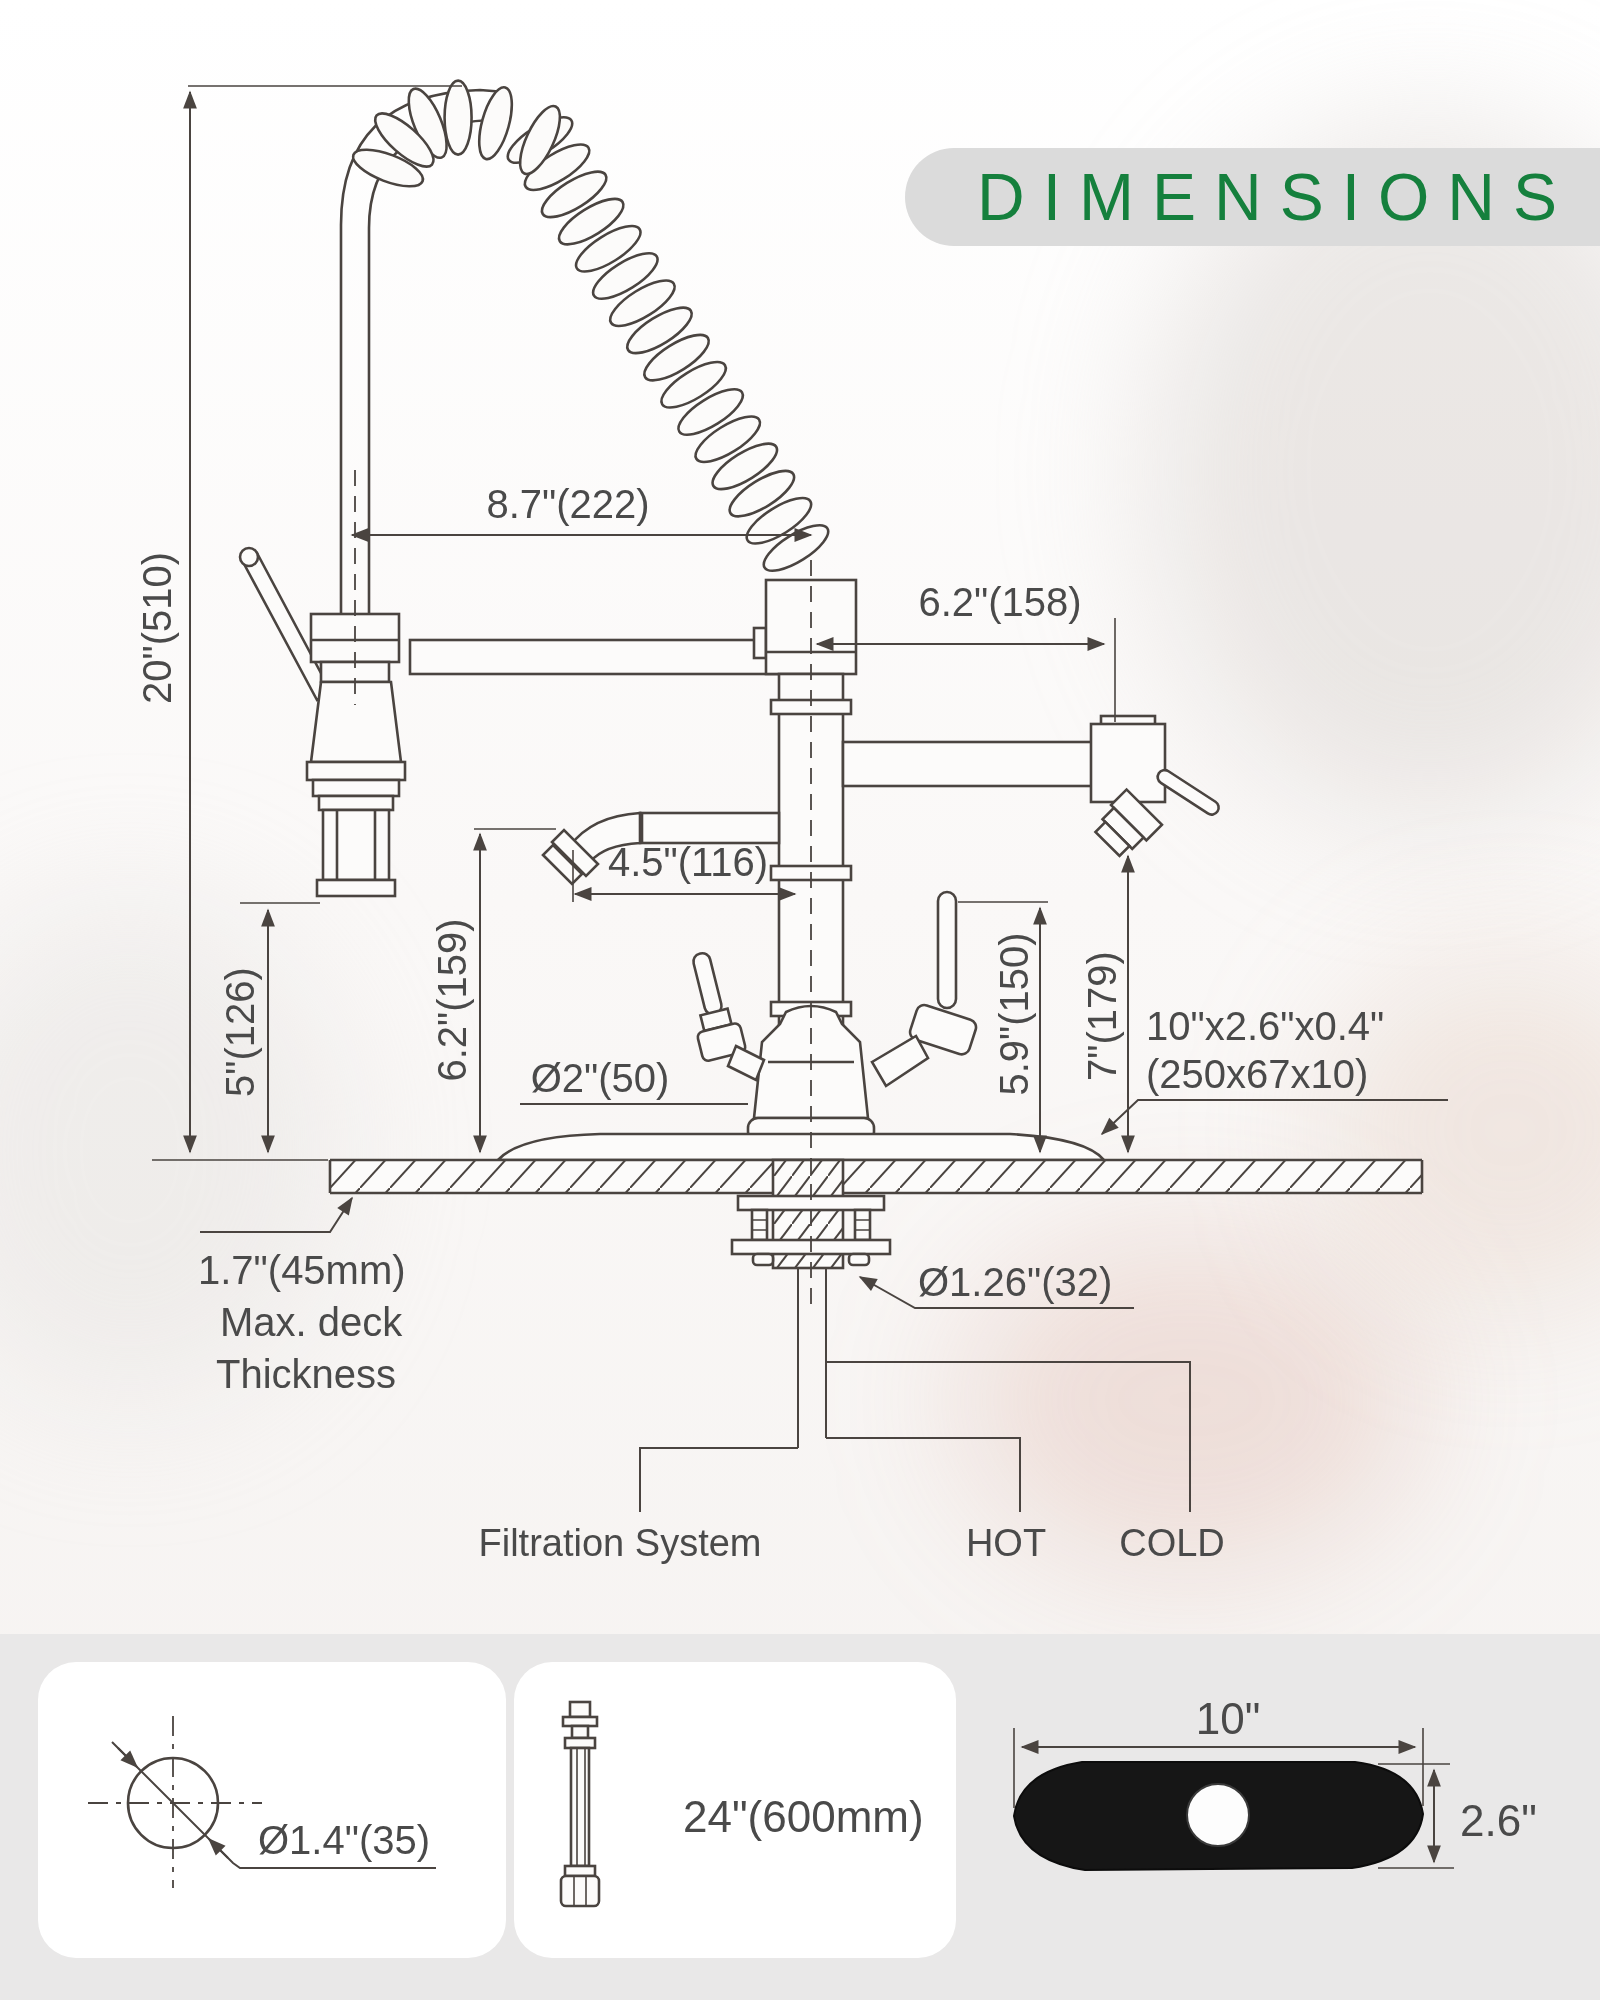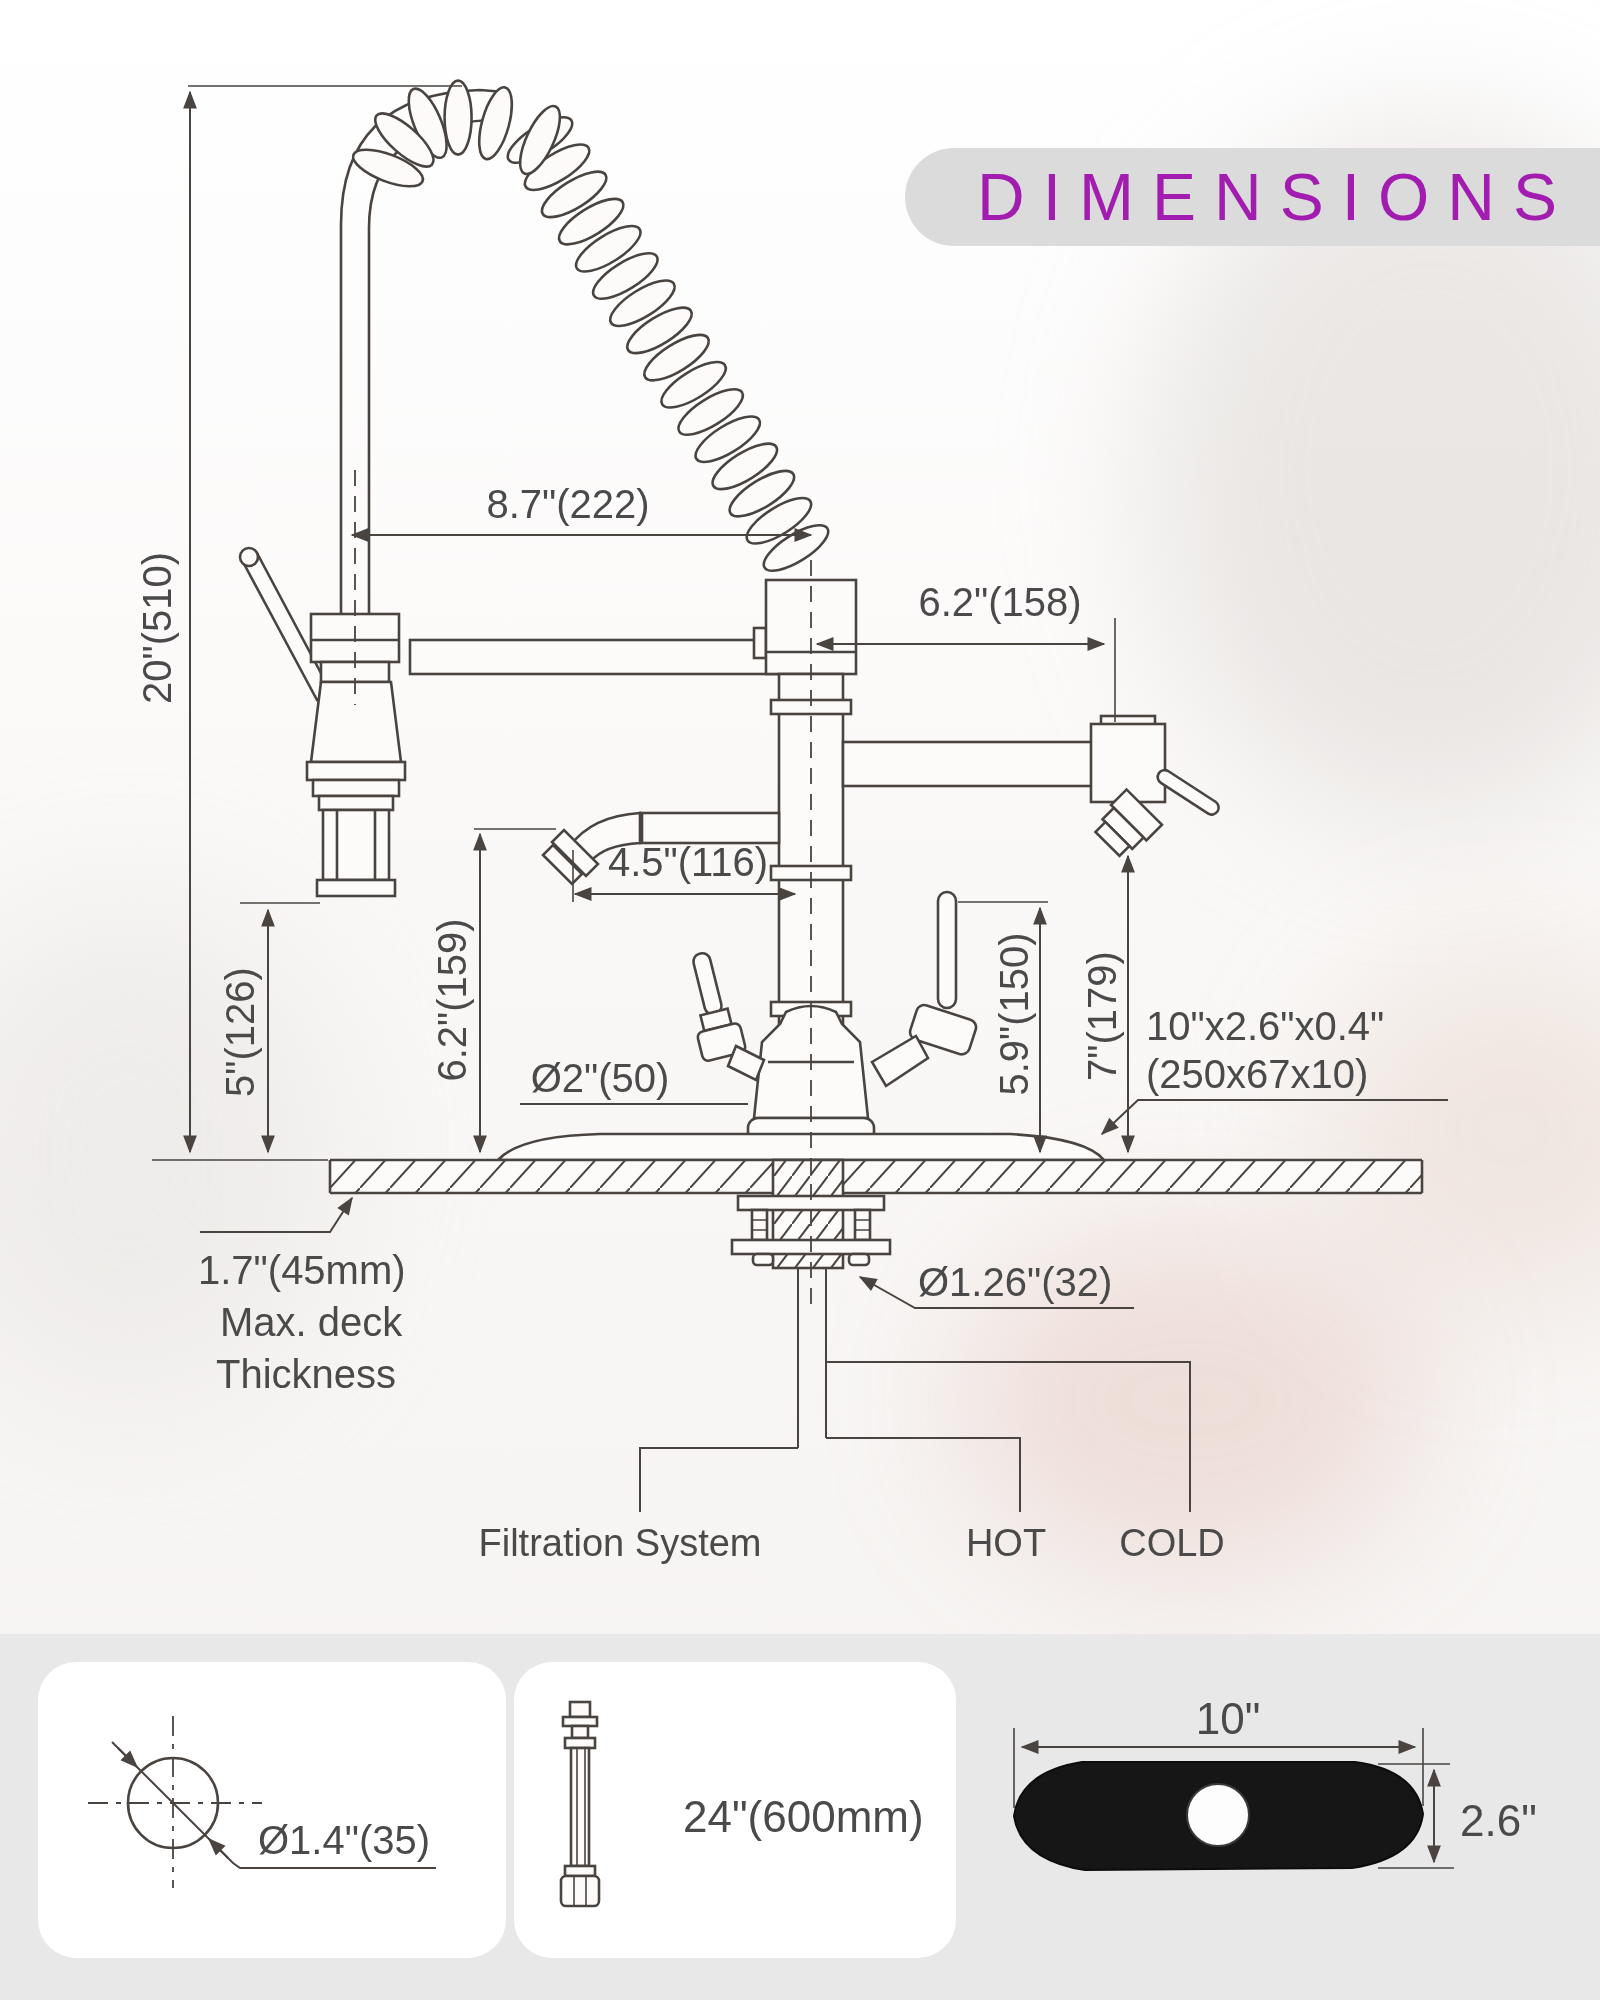--- a/index.html
+++ b/index.html
@@ -9,21 +9,21 @@
     font-family:"Liberation Sans",sans-serif;
   }
   .blob{position:absolute;border-radius:50%;filter:blur(70px);pointer-events:none;}
   .blob1{left:1150px;top:120px;width:560px;height:700px;background:rgba(205,198,192,.38);}
   .blob2{left:960px;top:1230px;width:460px;height:340px;background:rgba(202,128,108,.20);}
   .blob3{left:1320px;top:950px;width:380px;height:360px;background:rgba(208,172,150,.22);}
   .blob4{left:-80px;top:900px;width:420px;height:500px;background:rgba(222,218,214,.35);}
   .banner{
     position:absolute;left:905px;top:148px;width:695px;height:98px;
     background:#dbdbdb;border-radius:49px 0 0 49px;
-    color:#a21caf;font-size:66px;letter-spacing:18px;
+    color:#15803d;font-size:66px;letter-spacing:18px;
     line-height:98px;padding-left:72px;box-sizing:border-box;white-space:nowrap;
   }
   .bottom-strip{position:absolute;left:0;top:1634px;width:1600px;height:366px;background:#e9e8e8;}
   .card{position:absolute;background:#ffffff;border-radius:38px;}
   .card1{left:38px;top:1662px;width:468px;height:296px;}
   .card2{left:514px;top:1662px;width:442px;height:296px;}
   svg#art{position:absolute;left:0;top:0;}
   .ln{fill:none;stroke:#4a4440;stroke-width:2.6;}
   .fillw{fill:#fcfbfa;stroke:#4a4440;stroke-width:2.6;}
   .dim{fill:none;stroke:#4a4440;stroke-width:2;}

